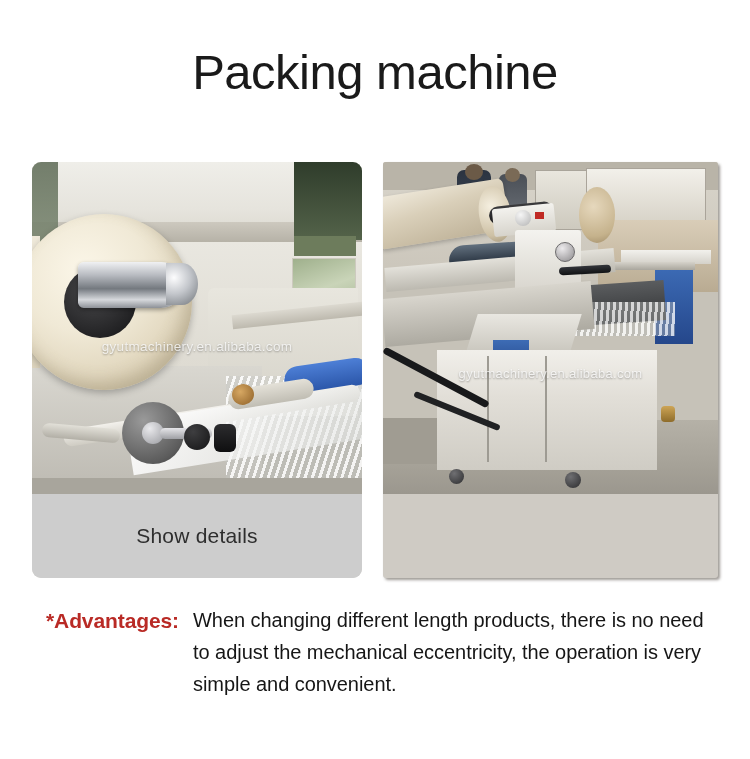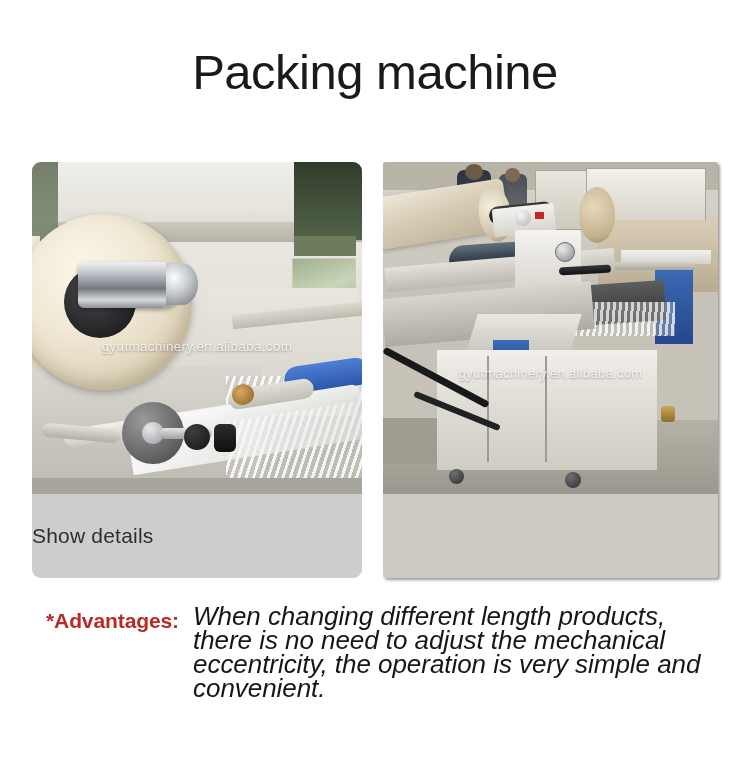--- a/index.html
+++ b/index.html
@@ -30,21 +30,21 @@
   
   .cards{position:absolute;left:0;top:162px;width:750px;height:418px;}
   .card{position:absolute;top:0;height:416px;overflow:hidden;}
   .card-left{left:32px;width:330px;border-radius:9px;background:#d0cfcb;}
   .card-right{left:383px;width:335px;border-radius:3px;background:#cfcbc4;
               box-shadow:2px 2px 3px rgba(40,30,20,.45);}
 
   .photo{position:absolute;left:0;top:0;width:100%;height:332px;overflow:hidden;}
   .caption{
     position:absolute;left:0;bottom:0;width:100%;height:84px;
-    display:flex;align-items:center;
+    display:flex;align-items:center;justify-content:center;
     font-size:21px;color:#2e2e2e;letter-spacing:.2px;
   }
   .cap-gray{background:#cdcdcd;border-bottom-left-radius:9px;border-bottom-right-radius:9px;}
   .cap-peach{background:#ebc9aa;}
 
   .wm{
     position:absolute;left:0;width:100%;text-align:center;
     font-size:13.5px;color:rgba(252,252,252,.80);
     text-shadow:0 1px 2px rgba(0,0,0,.35);
     letter-spacing:.3px;pointer-events:none;z-index:40;
@@ -192,22 +192,22 @@
   .rp .groundL{position:absolute;left:0;bottom:30px;width:70px;height:46px;background:#a09c92;}
 
   
   .adv{position:absolute;left:0;top:604px;width:734px;}
   .advRow{display:flex;align-items:flex-start;padding-left:46px;padding-right:30px;}
   .advLabel{
     font-size:21px;color:#b92a25;font-weight:700;white-space:nowrap;
     line-height:32px;padding-top:1px;letter-spacing:-0.1px;
   }
   .advBody{
-    font-size:26px;color:#161616;line-height:24px;
-    padding-left:14px;max-width:512px;letter-spacing:-0.05px;font-style:italic;
+    font-size:20px;color:#161616;line-height:32px;
+    padding-left:14px;max-width:512px;letter-spacing:-0.05px;
   }
 </style>
 </head>
 <body>
 
 <div class="page">
 
   <div class="header">
     <div class="title">Packing machine</div>
   </div>

